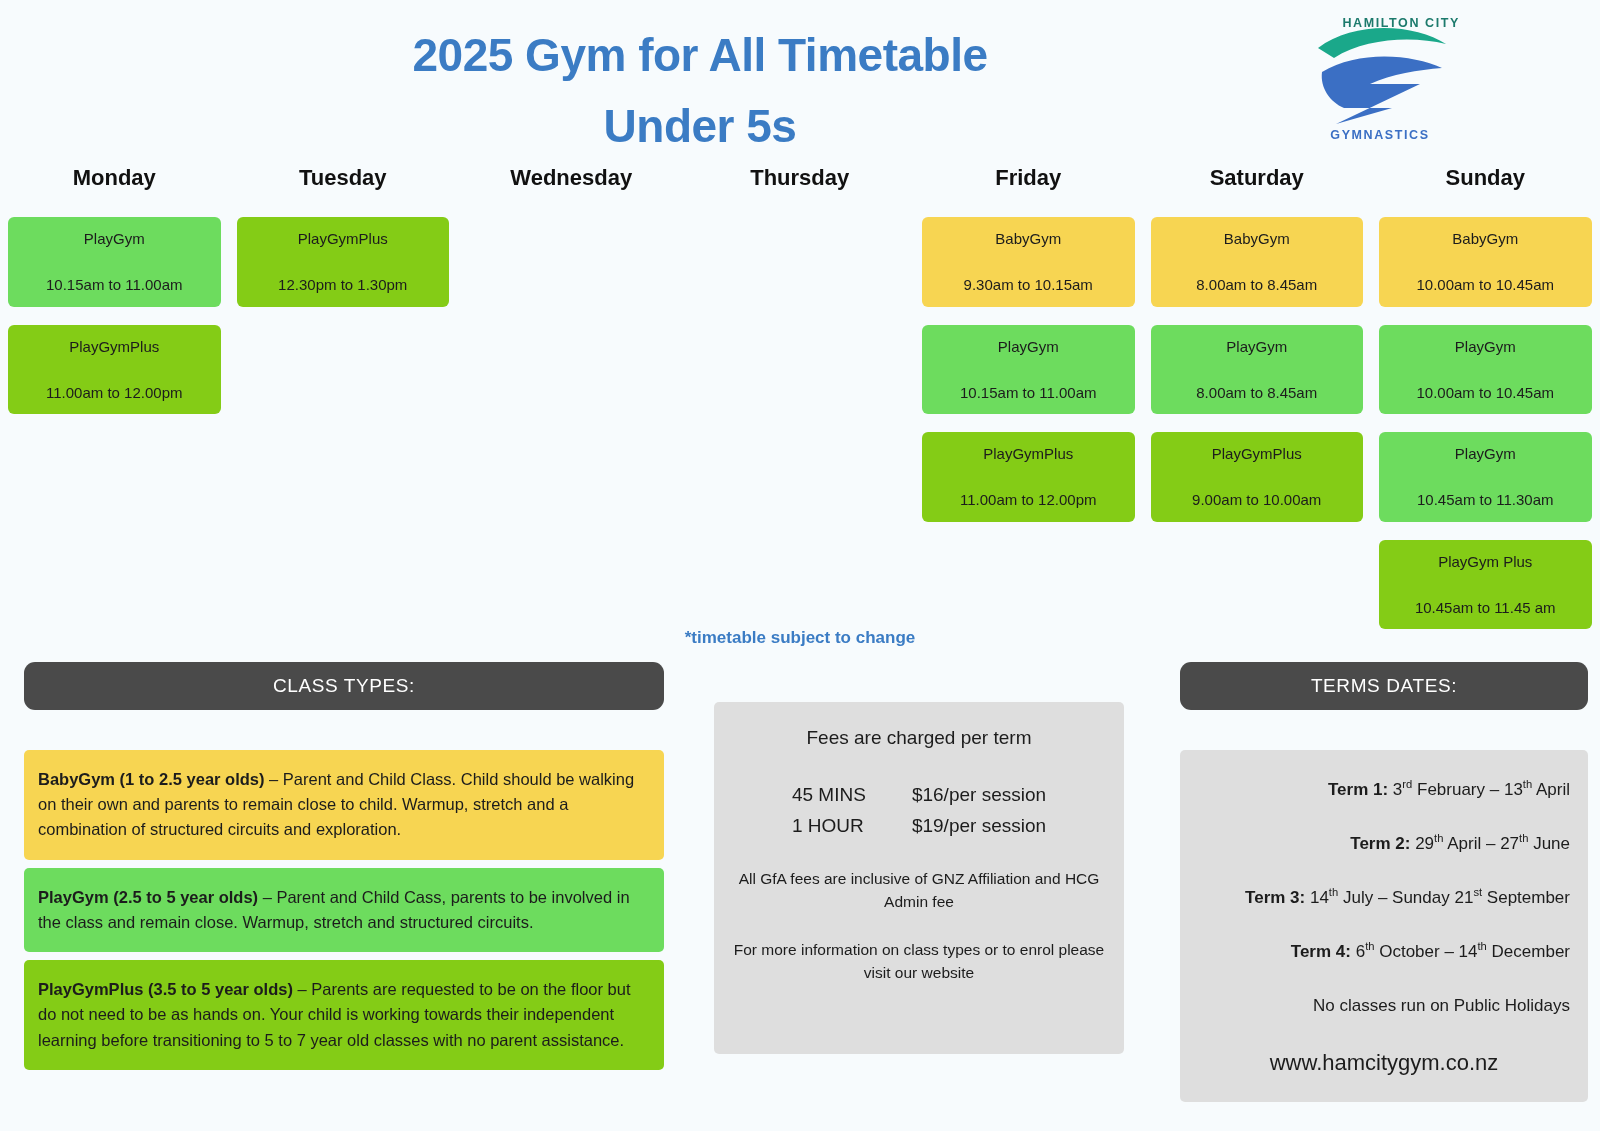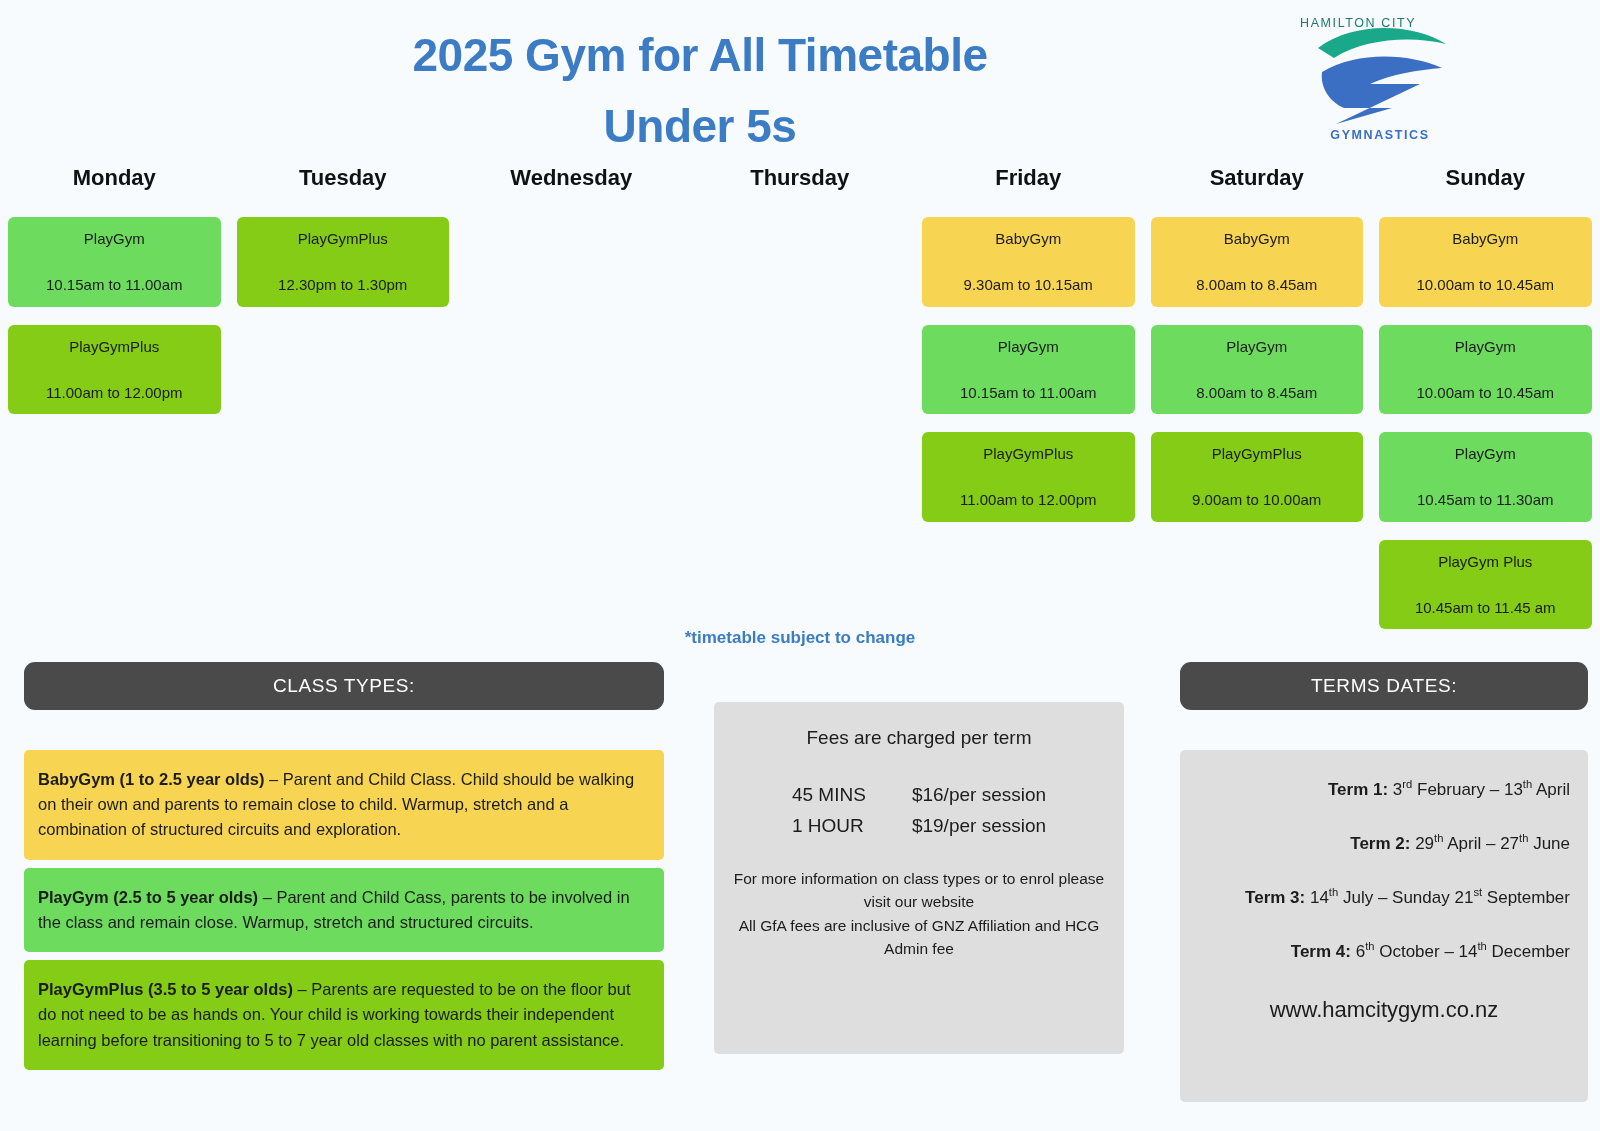--- a/index.html
+++ b/index.html
@@ -21,21 +21,21 @@
     color:#3b7cc4;
     font-size:46px; font-weight:bold; line-height:1.55;
     letter-spacing:-0.5px;
   }
   .logo {
     position:absolute; left:1300px; top:10px;
     width:160px; height:140px;
   }
   .logo-text-top {
     position:absolute; top:6px; left:0; width:100%;
-    text-align:left; font-size:12.5px; font-weight:normal;
+    text-align:right; font-size:12.5px; font-weight:bold;
     color:#1c7a6c; letter-spacing:1.6px;
   }
   .logo-text-bottom {
     position:absolute; bottom:8px; left:0; width:100%;
     text-align:center; font-size:12.5px; font-weight:bold;
     color:#3b6fc4; letter-spacing:1.6px;
   }
 
   
   .week {
@@ -224,34 +224,35 @@
         <div class="ctype green"><b>PlayGym (2.5 to 5 year olds)</b><span> – Parent and Child Cass, parents to be involved in the class and remain close. Warmup, stretch and structured circuits.</span></div>
         <div class="ctype blue"><b>PlayGymPlus  (3.5 to 5 year olds)</b><span> – Parents are requested to be on the floor but do not need to be as hands on. Your child is working towards their independent learning before transitioning to 5 to 7 year old classes with no parent assistance.</span></div>
       </div>
   </div>
 
   <div class="panel p2">
     <div class="panel-body">
       <div class="greybox">
         <div class="fees-lead">Fees are charged per term</div>
         <div class="fee-rows" id="fee-rows"><div class="fee-row"><span class="lbl">45 MINS</span><span>$16/per session</span></div><div class="fee-row"><span class="lbl">1 HOUR</span><span>$19/per session</span></div></div>
+        <div class="fee-note">All GfA fees are inclusive of GNZ Affiliation and HCG Admin fee</div>
         <div class="fee-note last">For more information on class types or to enrol please visit our website</div>
-        <div class="fee-note">All GfA fees are inclusive of GNZ Affiliation and HCG Admin fee</div>
       </div>
     </div>
   </div>
 
   <div class="panel p3">
     <div class="panel-head">TERMS DATES:</div>
     <div class="panel-body">
       <div class="greybox">
         <div id="term-lines">
             <div class="term-line"><b>Term 1:</b><span> 3<sup>rd</sup> February – 13<sup>th</sup> April</span></div>
             <div class="term-line"><b>Term 2:</b><span> 29<sup>th</sup> April –  27<sup>th</sup> June</span></div>
             <div class="term-line"><b>Term 3:</b><span> 14<sup>th</sup> July – Sunday 21<sup>st</sup> September</span></div>
             <div class="term-line"><b>Term 4:</b><span> 6<sup>th</sup> October – 14<sup>th</sup> December</span></div>
           </div>
+        <div class="term-line">No classes run on Public Holidays</div>
         <div class="web">www.hamcitygym.co.nz</div>
       </div>
     </div>
   </div>
 
 </div>
 
 </body></html>

